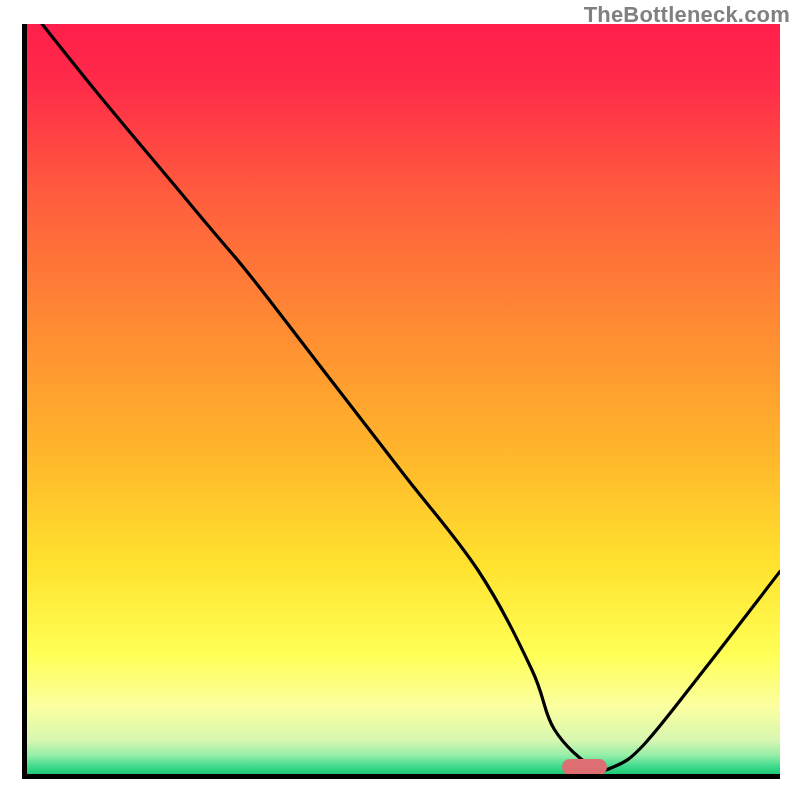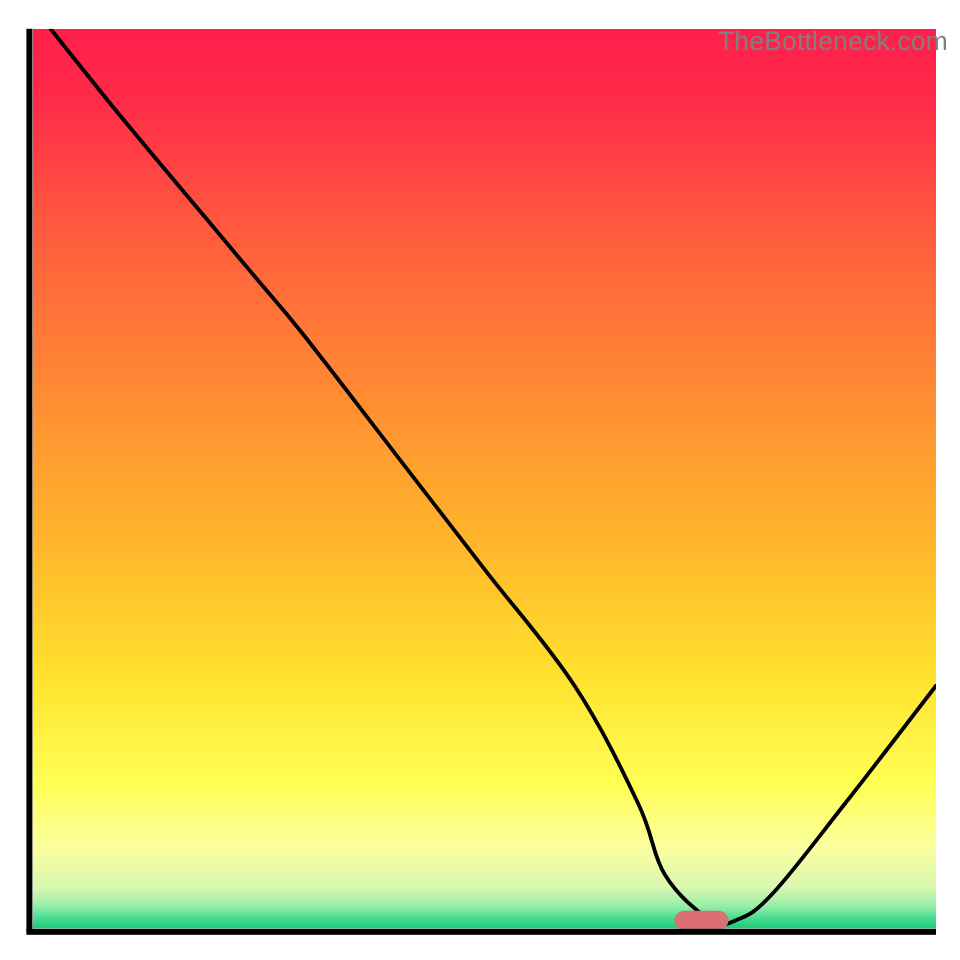--- a/index.html
+++ b/index.html
@@ -14,25 +14,24 @@
   .container {
     position: relative;
     width: 800px;
     height: 800px;
   }
   .watermark {
     position: absolute;
     top: 2px;
     right: 10px;
     font-size: 22px;
-    font-weight: 400;
+    font-weight: 700;
     color: #808080;
     letter-spacing: 0.2px;
     z-index: 10;
-    margin-top: 20px;
   }
   .axis-left {
     position: absolute;
     left: 22px;
     top: 24px;
     width: 5px;
     height: 752px;
     background: #000000;
     z-index: 5;
   }

